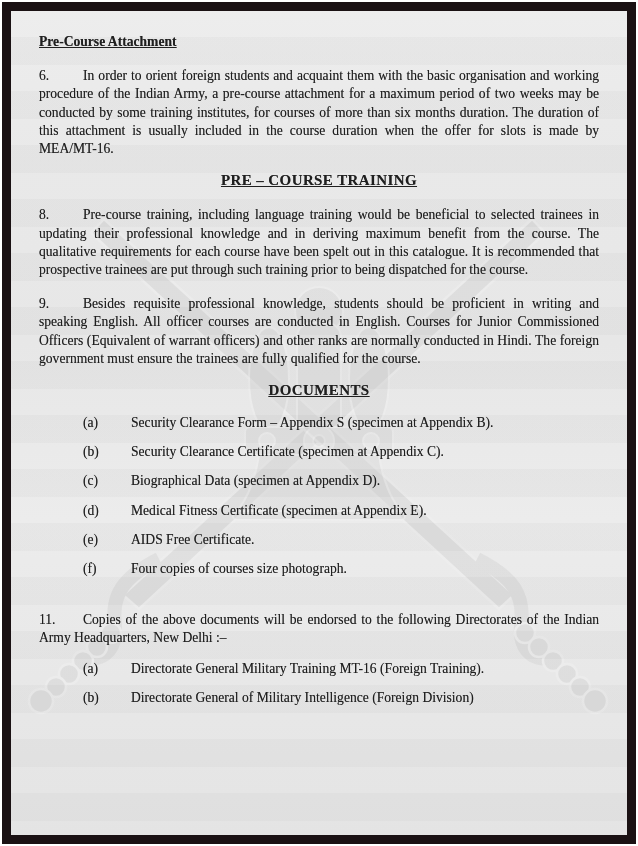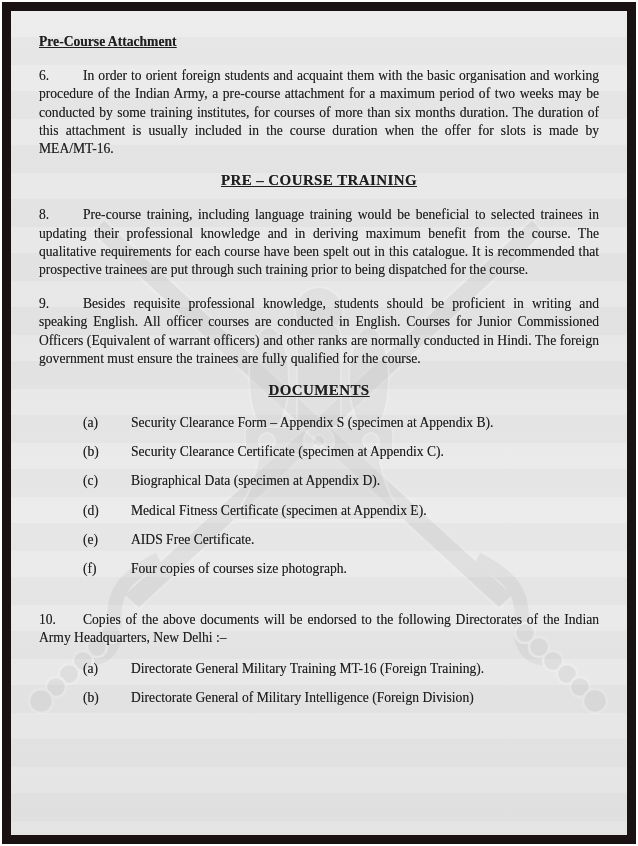--- a/index.html
+++ b/index.html
@@ -161,21 +161,21 @@
         <span class="text">AIDS Free Certificate.</span>
       </div>
       <div class="list-item">
         <span class="label">(f)</span>
         <span class="text">Four copies of courses size photograph.</span>
       </div>
     </div>
 
     <div class="gap-sm"></div>
 
-    <p class="num-para"><span class="pnum">10.</span><span>Copies of the above documents will be endorsed to the following Directorates of the Indian Army Headquarters, New Delhi :–</span></p>
+    <p class="num-para"><span class="pnum">11.</span><span>Copies of the above documents will be endorsed to the following Directorates of the Indian Army Headquarters, New Delhi :–</span></p>
 
     <div class="list-block">
       <div class="list-item">
         <span class="label">(a)</span>
         <span class="text">Directorate General Military Training MT-16 (Foreign Training).</span>
       </div>
       <div class="list-item">
         <span class="label">(b)</span>
         <span class="text">Directorate General of Military Intelligence (Foreign Division)</span>
       </div>

